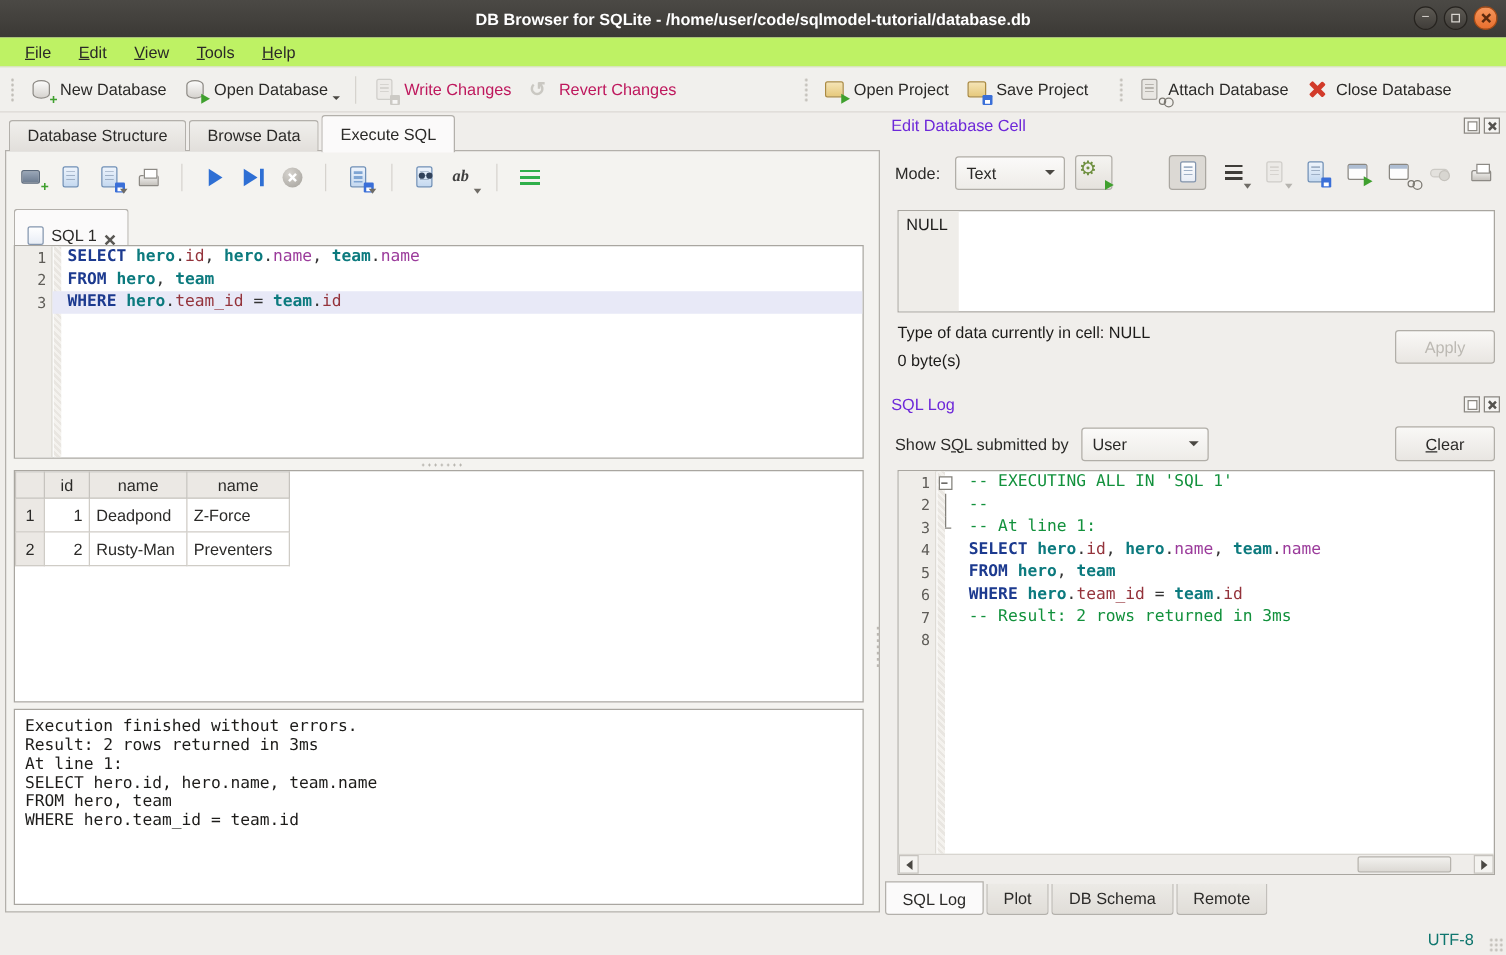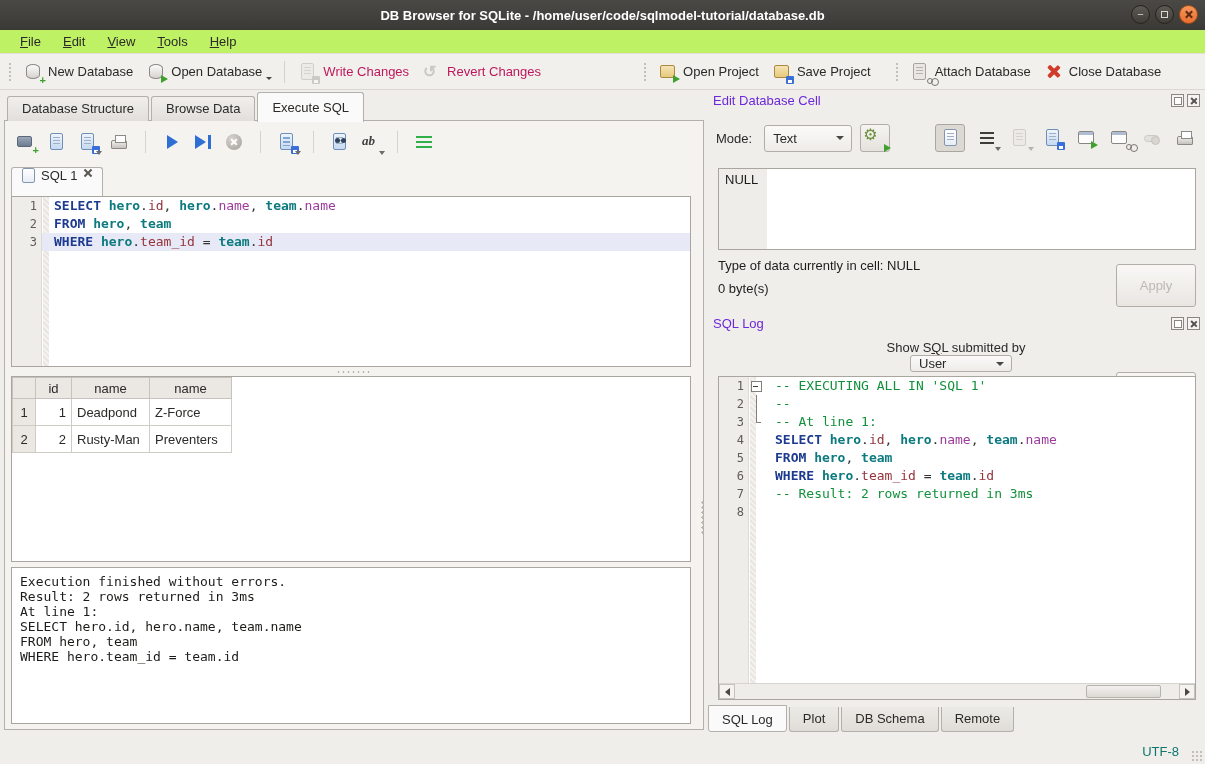--- a/index.html
+++ b/index.html
@@ -115,21 +115,21 @@
   .tab.active { background:#fbfafa; height:30px; line-height:30px; margin-bottom:-1px;text-align:right; }
 
   .tab-frame { position:absolute; left:4px; right:3px; top:30px; bottom:10px;
     background:#f4f3f0; border:1px solid #b3b0ab; }
 
   
   .sql-toolbar { position:absolute; left:10px; top:8px; height:26px; display:flex; align-items:center; gap:9px; }
 
   
   .subtabs { position:absolute; left:6px; top:45px; display:flex; align-items:flex-end; height:30px; }
-  .subtab { display:flex; align-items:flex-start; gap:6px; height:29px; padding:0 10px;
+  .subtab { display:flex; align-items:flex-end; gap:6px; height:29px; padding:0 10px;
     background:#fbfafa; border:1px solid #b3b0ab; border-bottom:none; border-radius:3px 3px 0 0; }
   .subtab .xmark{ width:9px; height:9px; } .subtab .xmark::before,.subtab .xmark::after{ background:#5a5854; height:10px;}
   .mini-doc { width:13px; height:15px; background:linear-gradient(#fff,#e8edf6); border:1px solid #8496af; border-radius:2px; position:relative;}
 
   
   .codebox { position:absolute; background:#fff; border:1px solid #a9a6a0; overflow:hidden; }
   #editor-box { left:6px; right:12px; top:75px; height:171px; }
   .gutter-bg { position:absolute; left:0; top:0; bottom:0; width:30px; background:#efede9; border-right:1px solid #dedbd5; }
   .mark-strip { position:absolute; left:31px; top:0; bottom:0; width:6px;
     background:repeating-linear-gradient(45deg,#f4f2ee 0 2px,#e9e6e1 2px 4px); }
@@ -181,23 +181,23 @@
     background:linear-gradient(#f5f4f1,#e5e2dd); position:relative; }
   .cell-icons { margin-left:auto; display:flex; align-items:center; gap:11px; }
   .framed { width:30px; height:28px; border:1px solid #aaa7a1; border-radius:3px; background:#dcd9d4;
     display:flex; align-items:center; justify-content:center; }
 
   #cell-editor { position:absolute; left:11px; right:9px; top:78px; height:82px; background:#fff; border:1px solid #a9a6a0; }
   #cell-editor .null-gutter { position:absolute; left:0; top:0; bottom:0; width:48px; background:#efede9; }
   #cell-editor .cellval { position:absolute; left:6px; top:3px; font-size:13px; color:#1d1c1a; }
 
   .type-line { position:absolute; left:11px; font-size:13px; color:#1d1c1a; }
-  #apply-btn { position:absolute; right:9px; top:174px; width:80px; height:43px;justify-content:center; }
-
-  .filter-row { position:absolute; left:9px; right:9px; top:250px; height:30px; display:flex; align-items:center;flex-direction:column; }
+  #apply-btn { position:absolute; right:9px; top:174px; width:80px; height:27px;justify-content:center; }
+
+  .filter-row { position:absolute; left:9px; right:9px; top:250px; height:30px; display:flex; align-items:center; }
 
   #log-box { position:absolute; left:11px; right:9px; top:286px; height:324px; background:#fff; border:1px solid #a9a6a0; }
   #log-box .gutter-bg { bottom:16px; }
   #log-box .mark-strip { bottom:16px; }
   .hscroll { position:absolute; left:0; right:0; bottom:0; height:16px; background:#efedea; border-top:1px solid #d8d5d0; }
   .sarrow { position:absolute; top:0; width:16px; height:15px; background:#f4f3f0; border:1px solid #c6c3be; display:flex; align-items:center; justify-content:center; }
   .sarrow.left { left:0; } .sarrow.right { right:0; }
   .tri-l { width:0;height:0;border-top:4px solid transparent;border-bottom:4px solid transparent;border-right:5px solid #4a4843; }
   .tri-r { width:0;height:0;border-top:4px solid transparent;border-bottom:4px solid transparent;border-left:5px solid #4a4843; }
   .sthumb { position:absolute; top:1px; height:13px; left:367px; width:75px;

